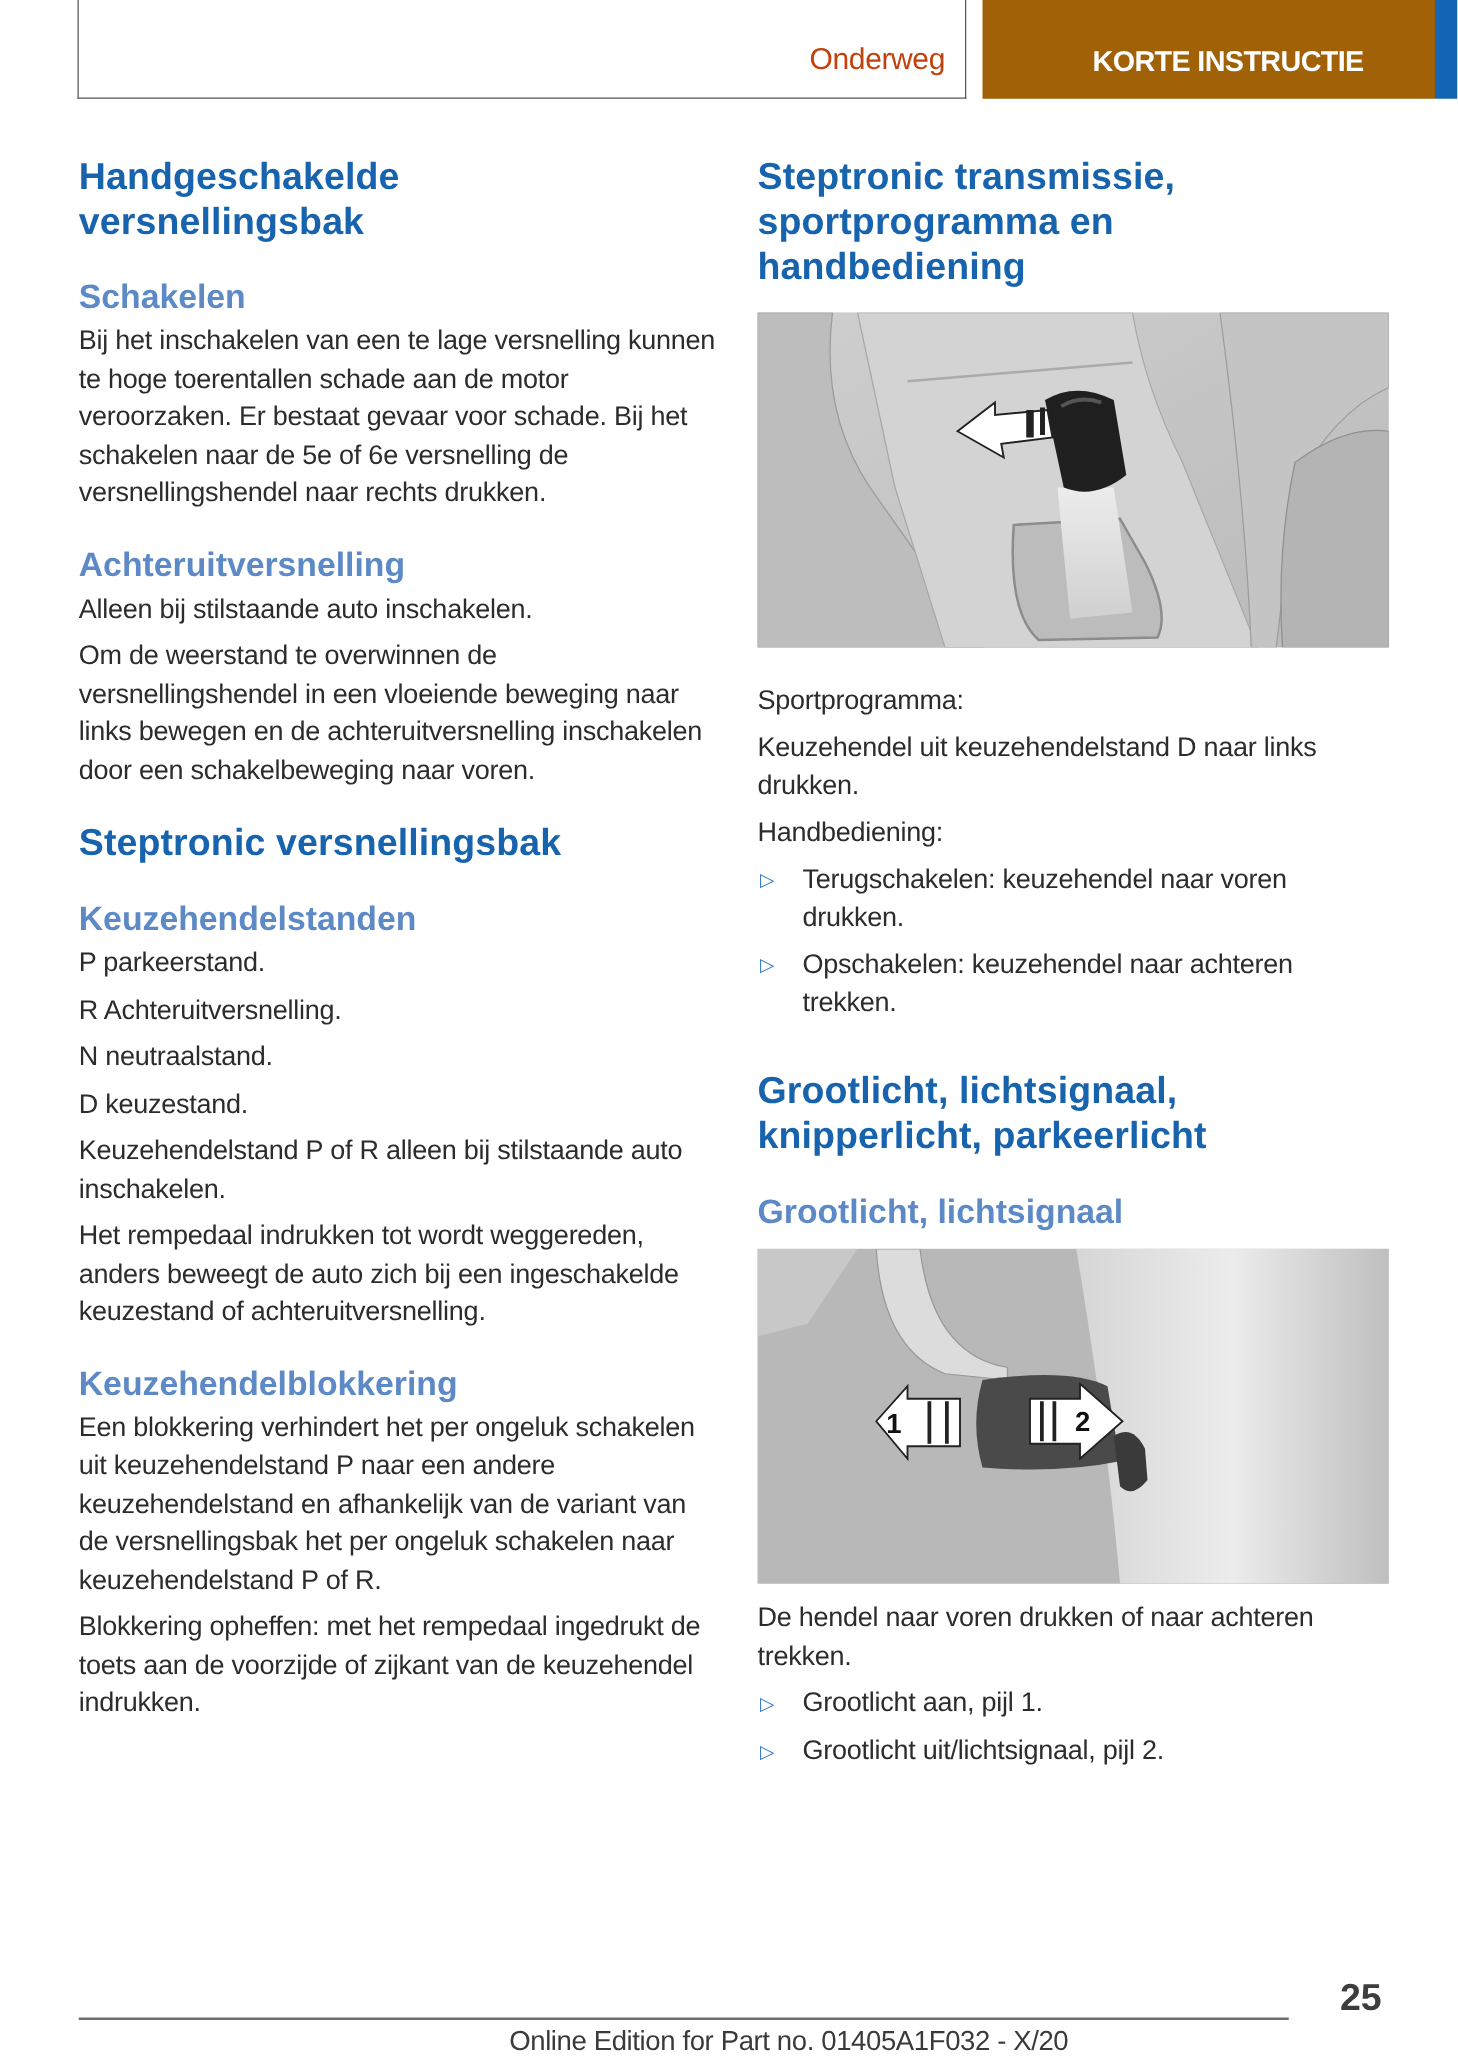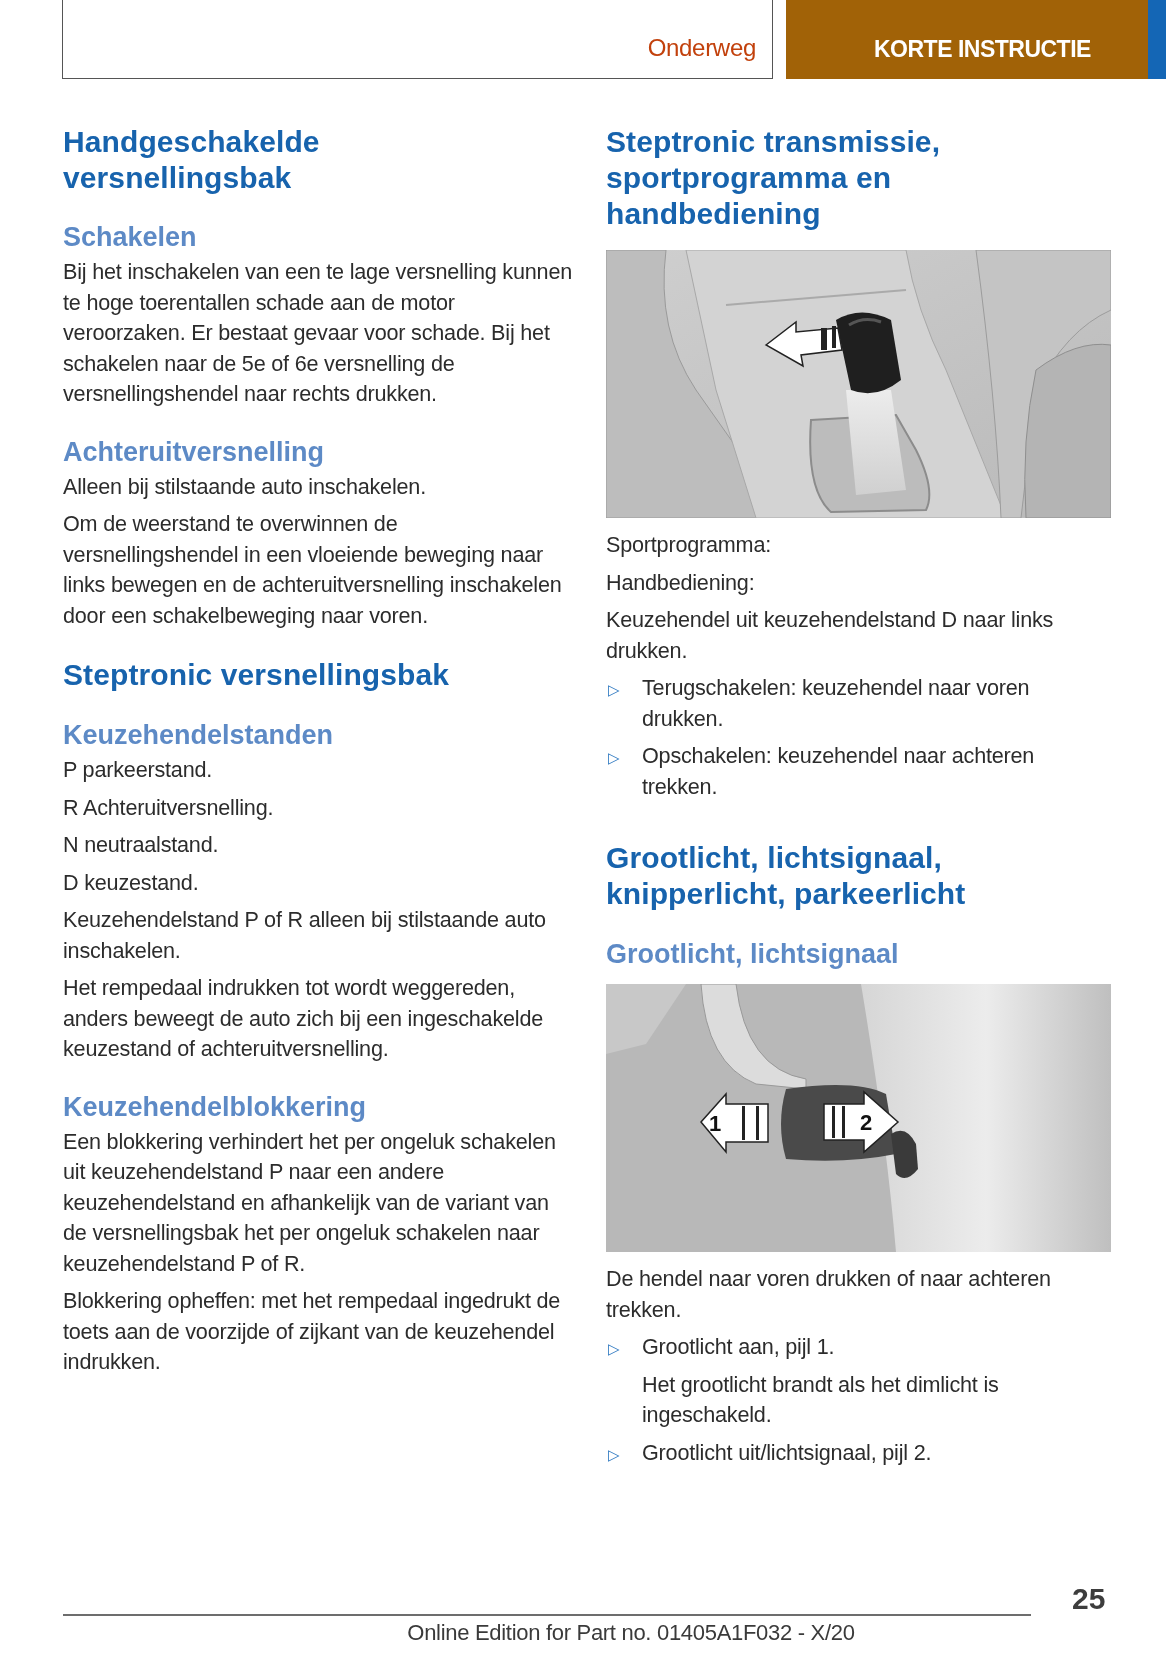--- a/index.html
+++ b/index.html
@@ -101,23 +101,23 @@
       <path d="M230 70 Q255 55 285 70 L295 130 Q270 150 245 140 Z" fill="#1f1f1f"></path>
       <path d="M243 75 Q258 66 275 72" stroke="#555" stroke-width="3" fill="none"></path>
       <g>
         <path d="M160 95 L190 72 L190 82 L232 78 L236 100 L195 105 L197 116 Z" fill="#ffffff" stroke="#222" stroke-width="1.5"></path>
         <rect x="215" y="78" width="6" height="22" fill="#222"></rect>
         <rect x="226" y="76" width="4" height="22" fill="#222"></rect>
       </g>
     </svg>
   </div>
 
-  <p style="margin-top:12px">Sportprogramma:</p>
+  <p style="margin-top:27px">Sportprogramma:</p>
+  <p class="pgap">Keuzehendel uit keuzehendelstand D naar links drukken.</p>
   <p class="pgap">Handbediening:</p>
-  <p class="pgap">Keuzehendel uit keuzehendelstand D naar links drukken.</p>
   <div class="li">
     <span class="bullet">▷</span>
     <span>Terugschakelen: keuzehendel naar voren drukken.</span>
   </div>
   <div class="li">
     <span class="bullet">▷</span>
     <span>Opschakelen: keuzehendel naar achteren trekken.</span>
   </div>
 
   <h1 style="margin-top:38px;width:400px">Grootlicht, lichtsignaal, knipperlicht, parkeerlicht</h1>
@@ -151,21 +151,20 @@
         <text x="254" y="146" font-size="22" font-weight="bold" fill="#111" font-family="Liberation Sans, sans-serif">2</text>
       </g>
     </svg>
   </div>
 
   <p style="margin-top:12px">De hendel naar voren drukken of naar achteren trekken.</p>
   <div class="li">
     <span class="bullet">▷</span>
     <span>Grootlicht aan, pijl 1.</span>
   </div>
-  <div class="li-cont" lang="nl" style="hyphens:auto">Het grootlicht brandt als het dimlicht is ingeschakeld.</div>
   <div class="li">
     <span class="bullet">▷</span>
     <span>Grootlicht uit/lichtsignaal, pijl 2.</span>
   </div>
 </div>
 
 <div class="foot-line"></div>
 <div class="page-num">25</div>
 <div class="foot-text">Online Edition for Part no. 01405A1F032 - X/20</div>
 

